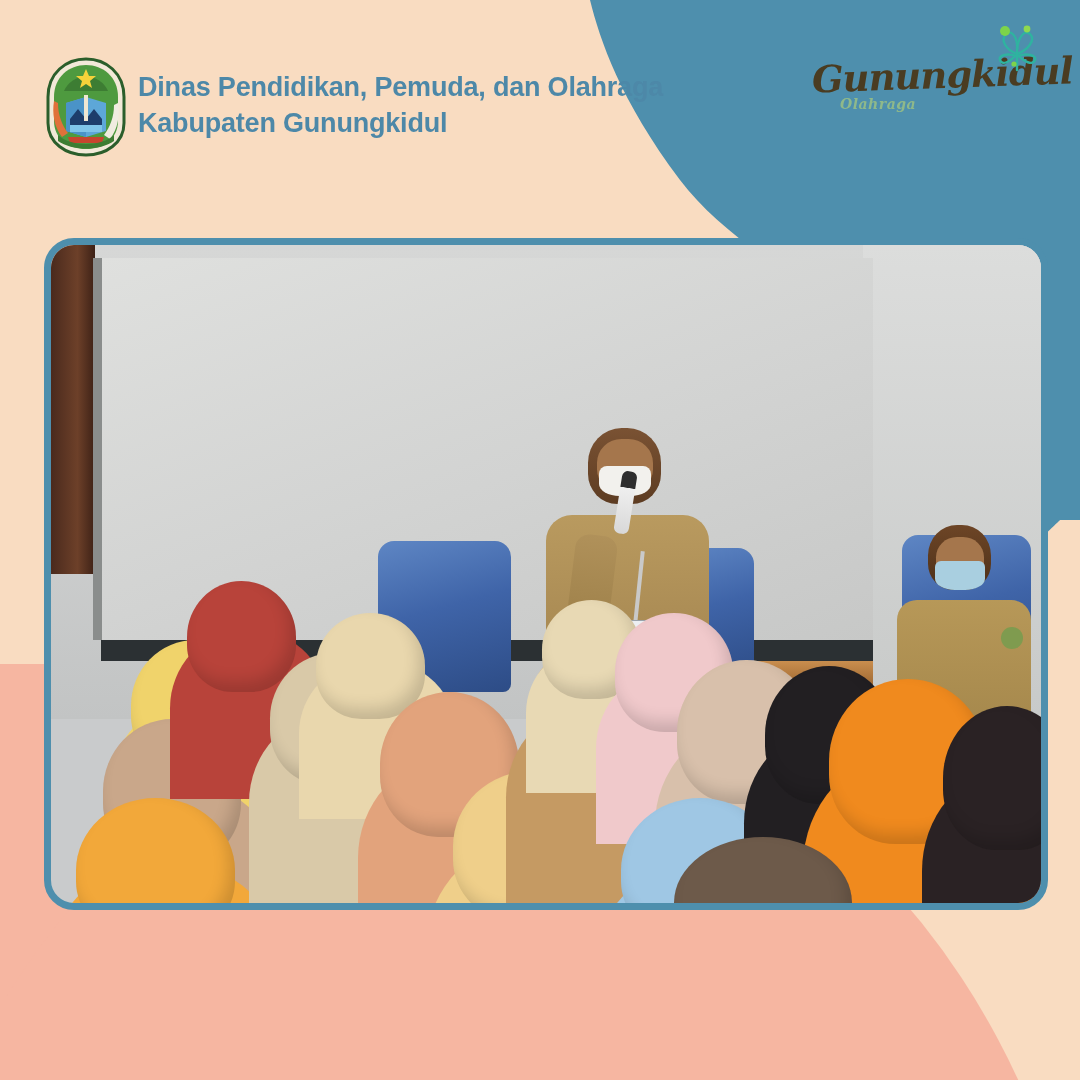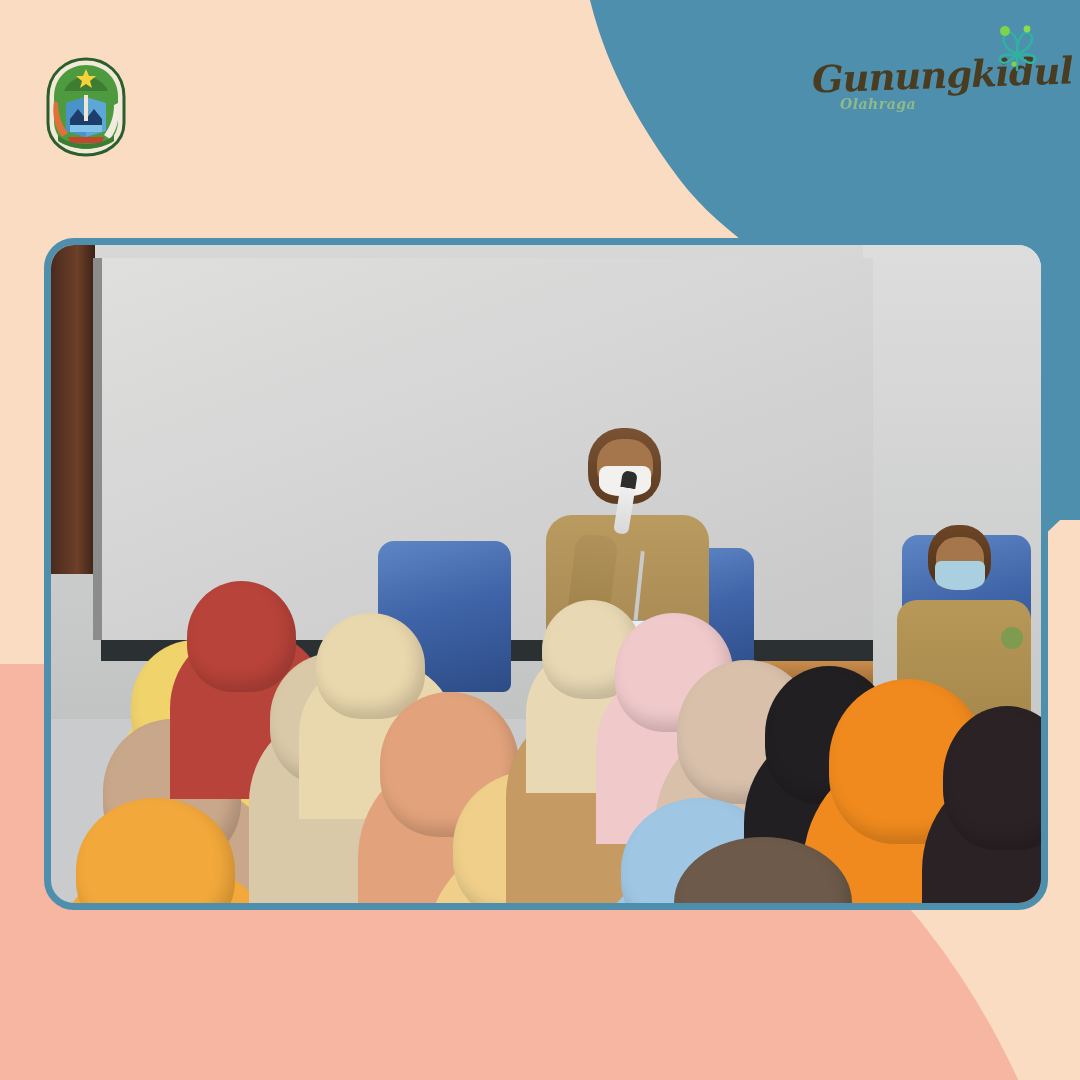--- a/index.html
+++ b/index.html
@@ -166,20 +166,22 @@
       <path d="M22 46 L42 40 L42 80 L22 74 Z" fill="#4a93c8"></path>
       <polygon points="26,62 34,52 42,62 50,52 58,62 58,68 26,68" fill="#1d3d6b"></polygon>
       <rect x="26" y="68" width="32" height="7" fill="#7fc4e8"></rect>
       <path d="M40 38 L44 38 L44 64 L40 64 Z" fill="#f0e7d2"></path>
       <path d="M14 46 C14 58 18 68 24 76 L18 80 C10 70 8 56 10 44 Z" fill="#e0713a"></path>
       <path d="M70 48 C70 60 66 70 60 78 L66 82 C74 72 76 58 74 46 Z" fill="#f0ece0"></path>
       <path d="M24 80 L60 80 L58 86 L26 86 Z" fill="#c7452e"></path>
       <path d="M14 78 C26 90 58 90 70 78 L70 84 C56 94 28 94 14 84 Z" fill="#3d7d33"></path>
     </svg>
 
+    <div class="hdr-text">Dinas Pendidikan, Pemuda, dan Olahraga
+Kabupaten Gunungkidul</div>
 
     <div class="brand">
       <div class="brand-name">Gunungkidul</div>
       <div class="brand-tag">Olahraga</div>
       <svg class="brand-flower" viewBox="0 0 62 62">
         <g fill="none" stroke="#2fb3a0" stroke-width="2.4" stroke-linecap="round">
           <path d="M31 34 C20 30 14 20 20 14 C26 9 32 18 31 30"></path>
           <path d="M31 34 C42 30 50 20 44 14 C38 9 32 18 31 30"></path>
           <path d="M31 34 C24 42 16 46 14 40 C12 35 22 33 30 36"></path>
           <path d="M31 34 C38 42 47 46 49 40 C51 35 40 33 32 36"></path>

